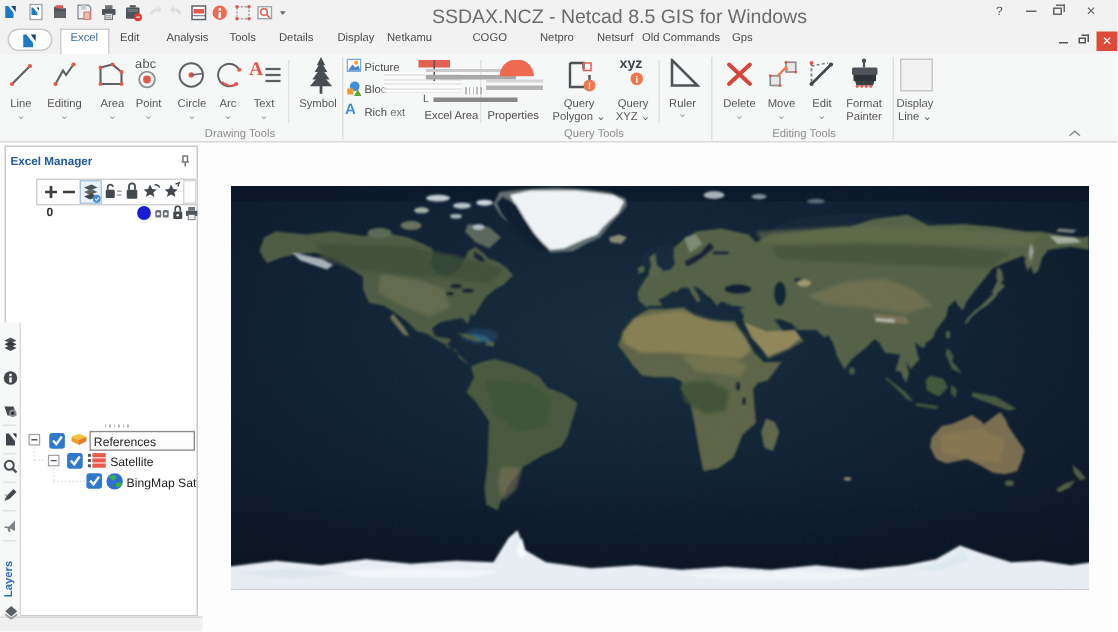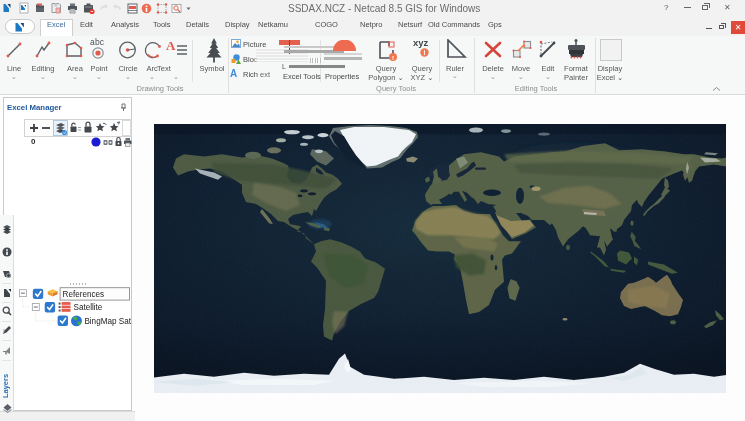--- a/index.html
+++ b/index.html
@@ -3,21 +3,21 @@
 *{margin:0;padding:0;box-sizing:border-box}
 html,body{width:745px;height:421px;overflow:hidden}
 body{font-family:"Liberation Sans",sans-serif;position:relative;background:#fff}
 .a{position:absolute}
 .lbl{position:absolute;font-size:7.5px;color:#565656;white-space:nowrap;text-align:center}
 .tab{position:absolute;top:20px;font-size:7.5px;color:#4a4a4a;white-space:nowrap}
 </style></head>
 <body>
 
 <div class="a" style="left:0;top:0;width:745px;height:36px;background:#f2f2f2"></div>
-<div class="a" style="left:288px;top:3px;width:170px;height:11px;font-size:10px;color:#6b6b6b;white-space:nowrap">SSDAX.NCZ - Netcad 8.5 GIS for Windows</div>
+<div class="a" style="left:288px;top:3px;width:170px;height:11px;font-size:13px;color:#6b6b6b;white-space:nowrap">SSDAX.NCZ - Netcad 8.5 GIS for Windows</div>
 
 <div class="a" style="left:664px;top:3px;font-size:8px;color:#555">?</div>
 <div class="a" style="left:684px;top:7px;width:7px;height:1px;background:#666"></div>
 <div class="a" style="left:702px;top:4.5px;width:6px;height:5px;border:0.8px solid #666"></div>
 <div class="a" style="left:704px;top:3px;width:6px;height:5px;border:0.8px solid #666;border-bottom:none;border-left:none"></div>
 <div class="a" style="left:724px;top:2.5px;font-size:8px;color:#666">✕</div>
 
 <svg class="a" style="left:0;top:1px" width="200" height="14" viewBox="0 0 200 14">
 <path d="M3.5,11 L3.5,3 L5.5,3 L9,7.5 L9,11 Z" fill="#1c79c4"></path>
     <path d="M7.5,3 L10.5,3 L10.5,7 Z" fill="#16406e"></path>
@@ -143,21 +143,21 @@
       <circle cx="14.5" cy="16" r="1.4" fill="#e4594d"></circle>
     </svg>
 <div class="lbl" style="left:132px;top:64px;width:40px">Arc</div>
 
 <div class="a" style="left:166px;top:38px;font-size:13px;font-weight:bold;color:#e4594d;font-family:'Liberation Serif',serif">A</div>
 <svg class="a" style="left:176px;top:44px" width="12" height="14" viewBox="0 0 12 14">
       <line x1="1" y1="2" x2="11" y2="2" stroke="#5c6166" stroke-width="1.5"></line>
       <line x1="1" y1="6" x2="11" y2="6" stroke="#5c6166" stroke-width="1.5"></line>
       <line x1="1" y1="10" x2="11" y2="10" stroke="#5c6166" stroke-width="1.5"></line>
     </svg>
-<div class="lbl" style="left:144px;top:64px;width:40px">Text</div>
+<div class="lbl" style="left:156px;top:64px;width:40px">Text</div>
 
 <svg class="a" style="left:203px;top:37px" width="22" height="26" viewBox="0 0 22 26">
       <g fill="#474d52">
 <path d="M11,1 L13.8,6.5 L8.2,6.5 Z"></path>
 <path d="M11,4 L15.2,11 L6.8,11 Z"></path>
 <path d="M11,8 L16.8,16 L5.2,16 Z"></path>
 <path d="M11,12 L18.5,20.5 L3.5,20.5 Z"></path>
 <rect x="10.1" y="20" width="1.8" height="5.5"></rect>
       </g>
     </svg>
@@ -178,21 +178,21 @@
 <div class="a" style="left:230px;top:68px;font-size:10px;font-weight:bold;color:#3f8edb">A</div>
 <div class="a" style="left:243px;top:70px;font-size:7.5px;color:#4a4a4a;white-space:nowrap">Rich <span style="color:#6a6a6a">ext</span></div>
 
 <div class="a" style="left:256px;top:48px;width:52px;height:14px;background:repeating-linear-gradient(#fff 0 1.5px,#dedede 1.5px 3px);opacity:0.55"></div>
 <div class="a" style="left:279px;top:40px;width:21px;height:4.5px;background:#e4604f"></div>
 <div class="a" style="left:289px;top:40px;width:1px;height:14px;background:#555"></div>
 <div class="a" style="left:284px;top:46px;width:60px;height:2px;background:#c9c9c9"></div>
 <div class="a" style="left:284px;top:50px;width:60px;height:2.5px;background:#a9a9a9"></div>
 <div class="a" style="left:282px;top:63px;font-size:7px;color:#555">L</div>
 <div class="a" style="left:289px;top:65px;width:56px;height:2.5px;background:#888"></div>
-<div class="a" style="left:283px;top:72px;font-size:7.5px;color:#4a4a4a;white-space:nowrap">Excel Tools</div>
+<div class="a" style="left:283px;top:72px;font-size:7.5px;color:#4a4a4a;white-space:nowrap">Excel Area</div>
 
 <svg class="a" style="left:333px;top:40px" width="23" height="11" viewBox="0 0 23 11">
       <path d="M0,11 A11.5,11.5 0 0 1 23,11 Z" fill="#ee6a50"></path>
     </svg>
 <div class="a" style="left:324px;top:53px;width:38px;height:2px;background:#d5d5d5"></div>
 <div class="a" style="left:324px;top:57px;width:38px;height:2.5px;background:#b5b5b5"></div>
 <div class="a" style="left:310px;top:58px;width:12px;height:5px;background:repeating-linear-gradient(90deg,#bbb 0 1px,#fff 1px 2.5px)"></div>
 <div class="a" style="left:325px;top:72px;font-size:7.5px;color:#4a4a4a">Properties</div>
 
 <svg class="a" style="left:376px;top:38px" width="24" height="24" viewBox="0 0 24 24">
@@ -253,21 +253,21 @@
       <circle cx="6.5" cy="19.5" r="1" fill="#e4594d"></circle>
       <circle cx="9.5" cy="19.5" r="1" fill="#e4594d"></circle>
       <circle cx="12.5" cy="19.5" r="1" fill="#e4594d"></circle>
       <circle cx="15.5" cy="19.5" r="1" fill="#e4594d"></circle>
     </svg>
 <div class="lbl" style="left:553px;top:64px;width:46px">Format</div>
 <div class="lbl" style="left:553px;top:72.5px;width:46px">Painter</div>
 
 <div class="a" style="left:600px;top:39px;width:22px;height:22px;border:1px solid #c9c9c9;background:#f2f2f2"></div>
 <div class="lbl" style="left:590px;top:64px;width:40px">Display</div>
-<div class="lbl" style="left:590px;top:72.5px;width:40px">Excel ⌄</div>
+<div class="lbl" style="left:590px;top:72.5px;width:40px">Line ⌄</div>
 
 <div class="lbl" style="left:-6px;top:72px;width:40px;color:#9a9a9a">⌄</div>
 <div class="lbl" style="left:23px;top:72px;width:40px;color:#9a9a9a">⌄</div>
 <div class="lbl" style="left:55px;top:72px;width:40px;color:#9a9a9a">⌄</div>
 <div class="lbl" style="left:79px;top:72px;width:40px;color:#9a9a9a">⌄</div>
 <div class="lbl" style="left:107px;top:72px;width:42px;color:#9a9a9a">⌄</div>
 <div class="lbl" style="left:132px;top:72px;width:40px;color:#9a9a9a">⌄</div>
 <div class="lbl" style="left:156px;top:72px;width:40px;color:#9a9a9a">⌄</div>
 <div class="lbl" style="left:435px;top:71px;width:40px;color:#9a9a9a">⌄</div>
 <div class="lbl" style="left:473px;top:72px;width:40px;color:#9a9a9a">⌄</div>

